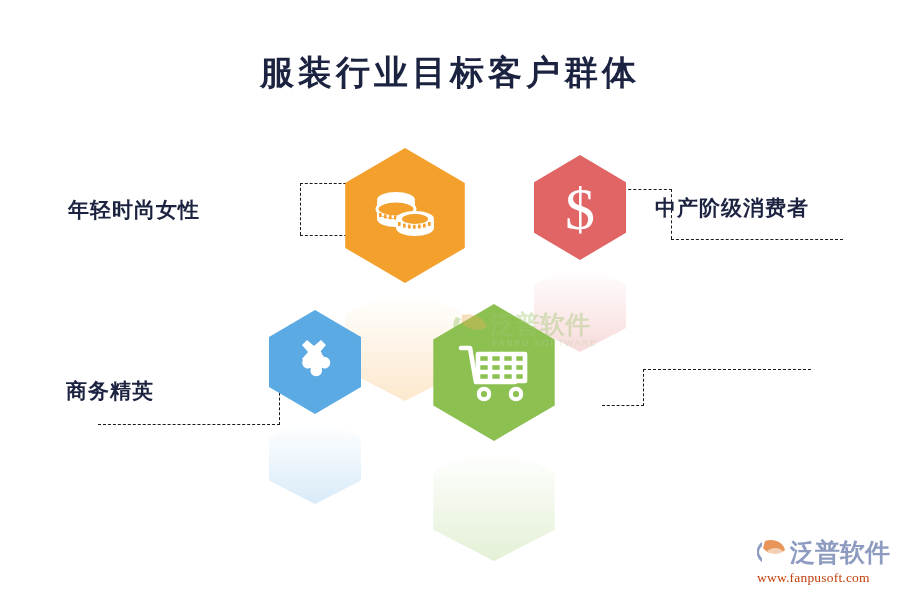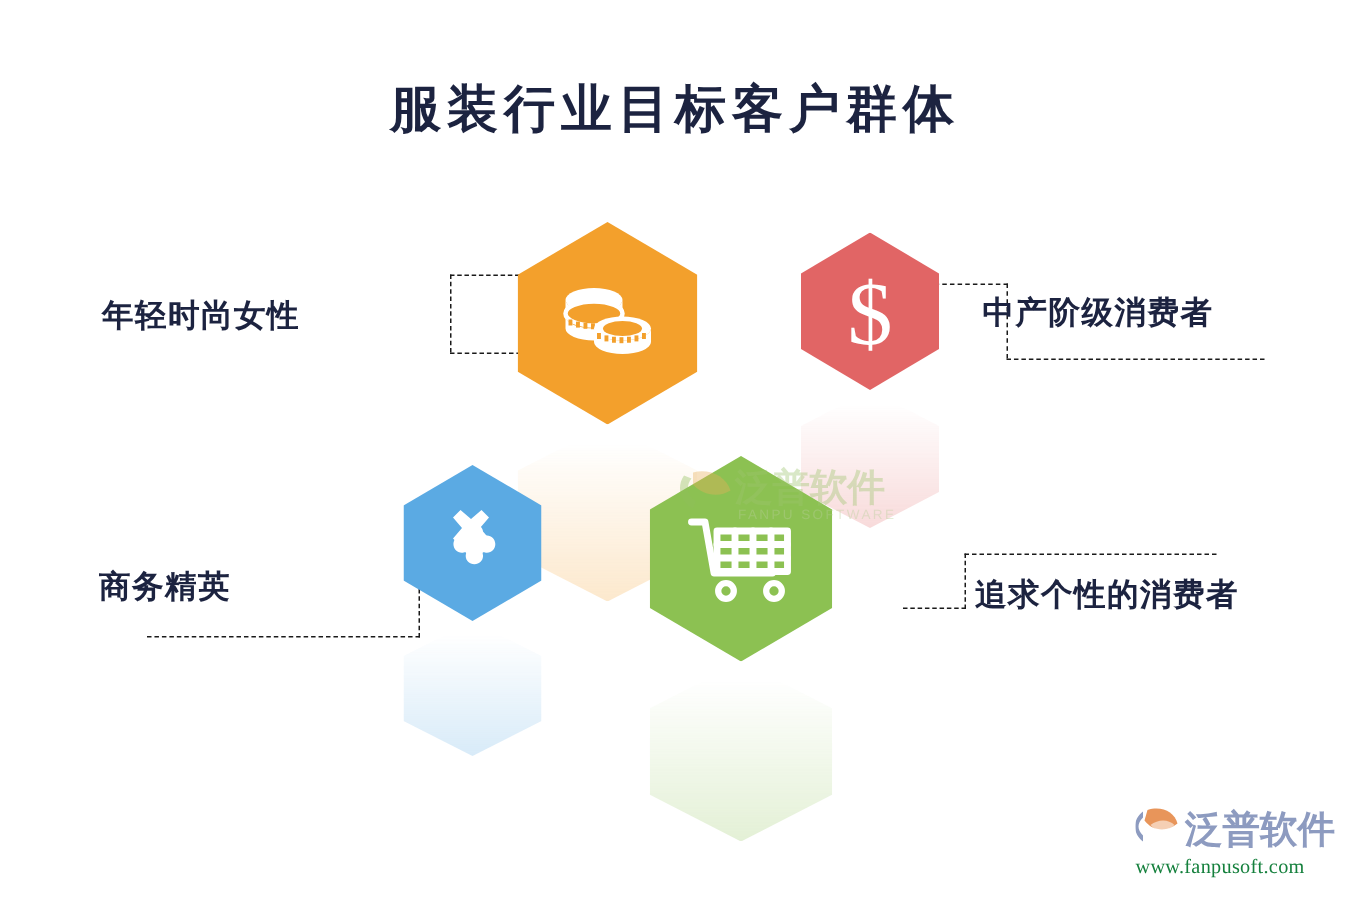--- a/index.html
+++ b/index.html
@@ -279,29 +279,28 @@
       <path d="M4 12 c-5 7 -3 18 6 22 l2 -5 c-6 -3 -7 -10 -3 -15 z" fill="#8fbf5a"></path>
       <path d="M10 10 c10 -3 22 2 25 12 -8 5 -19 3 -25 -4 z" fill="#e8b05a"></path>
       <text x="38" y="28" font-family="Liberation Serif, DejaVu Serif, serif" font-size="25" font-weight="bold" fill="#9dc46d">泛普软件</text>
       <text x="40" y="41" font-family="Liberation Sans, DejaVu Sans, sans-serif" font-size="9" fill="#b9cf9a" letter-spacing="1.6">FANPU SOFTWARE</text>
     </svg>
   </div>
 
   <div class="label" id="label-young-women">年轻时尚女性</div>
   <div class="label" id="label-middle-class">中产阶级消费者</div>
   <div class="label" id="label-business-elite">商务精英</div>
-  <div class="label" id="label-individuality">追求个性的消费者</div>
 
   <div id="brand-logo">
     <div id="brand-logo-row">
       <span>
         <svg width="30" height="28" viewBox="0 0 30 28" aria-hidden="true">
           <path d="M5 5 c-7 5 -7 15 0 20 l0 -4 c-4 -4 -4 -8 0 -12 z" fill="#8d9bc0"></path>
           <path d="M8 4 c9 -3 18 1 20 9 -7 6 -17 5 -22 -2 z" fill="#e8955a"></path>
           <path d="M10 14 c5 -4 12 -4 16 0 -5 5 -12 5 -16 0 z" fill="#ffffff" opacity="0.55"></path>
         </svg>
       </span>
       <span id="brand-name" style="color: rgb(141, 155, 192);">泛普软件</span>
     </div>
-    <div id="brand-url" style="color: #15803d;">www.fanpusoft.com</div>
+    <div id="brand-url" style="color: #c2410c;">www.fanpusoft.com</div>
   </div>
 
 </div>
 
 </body></html>

